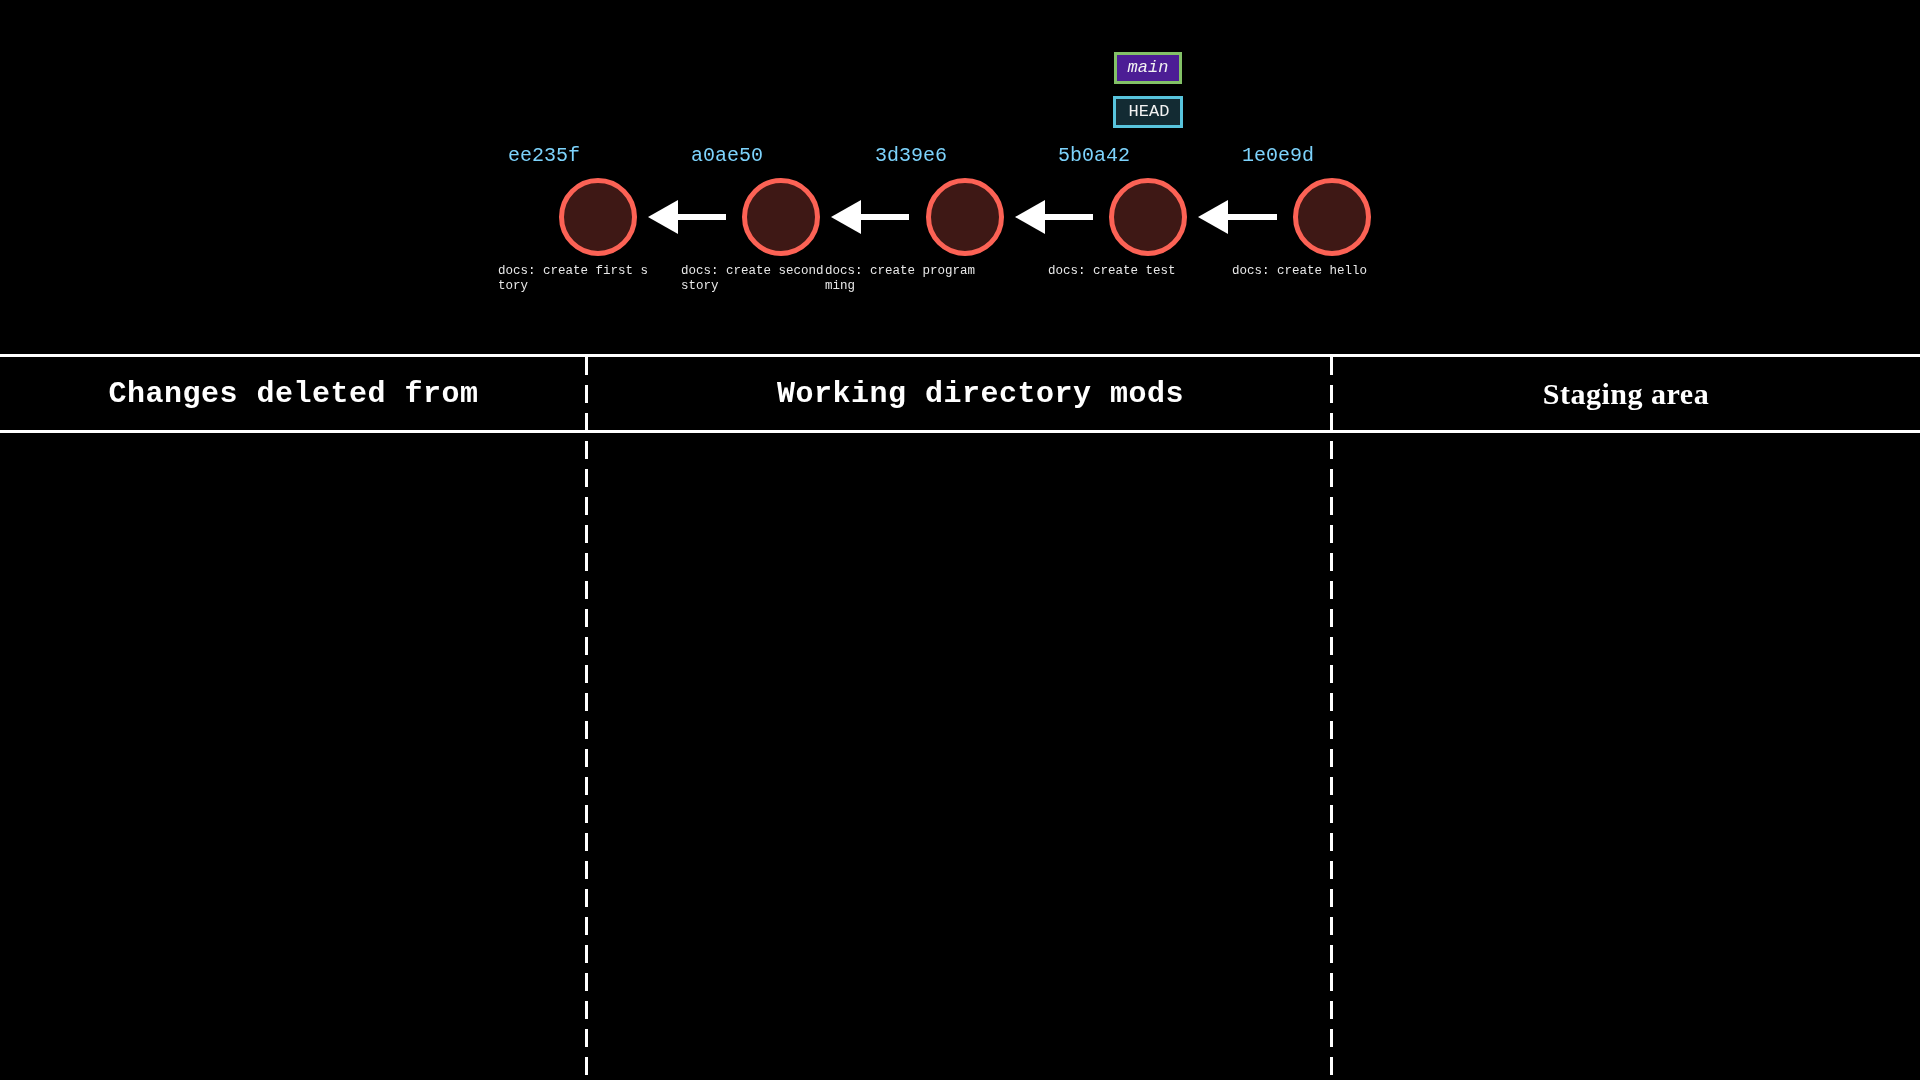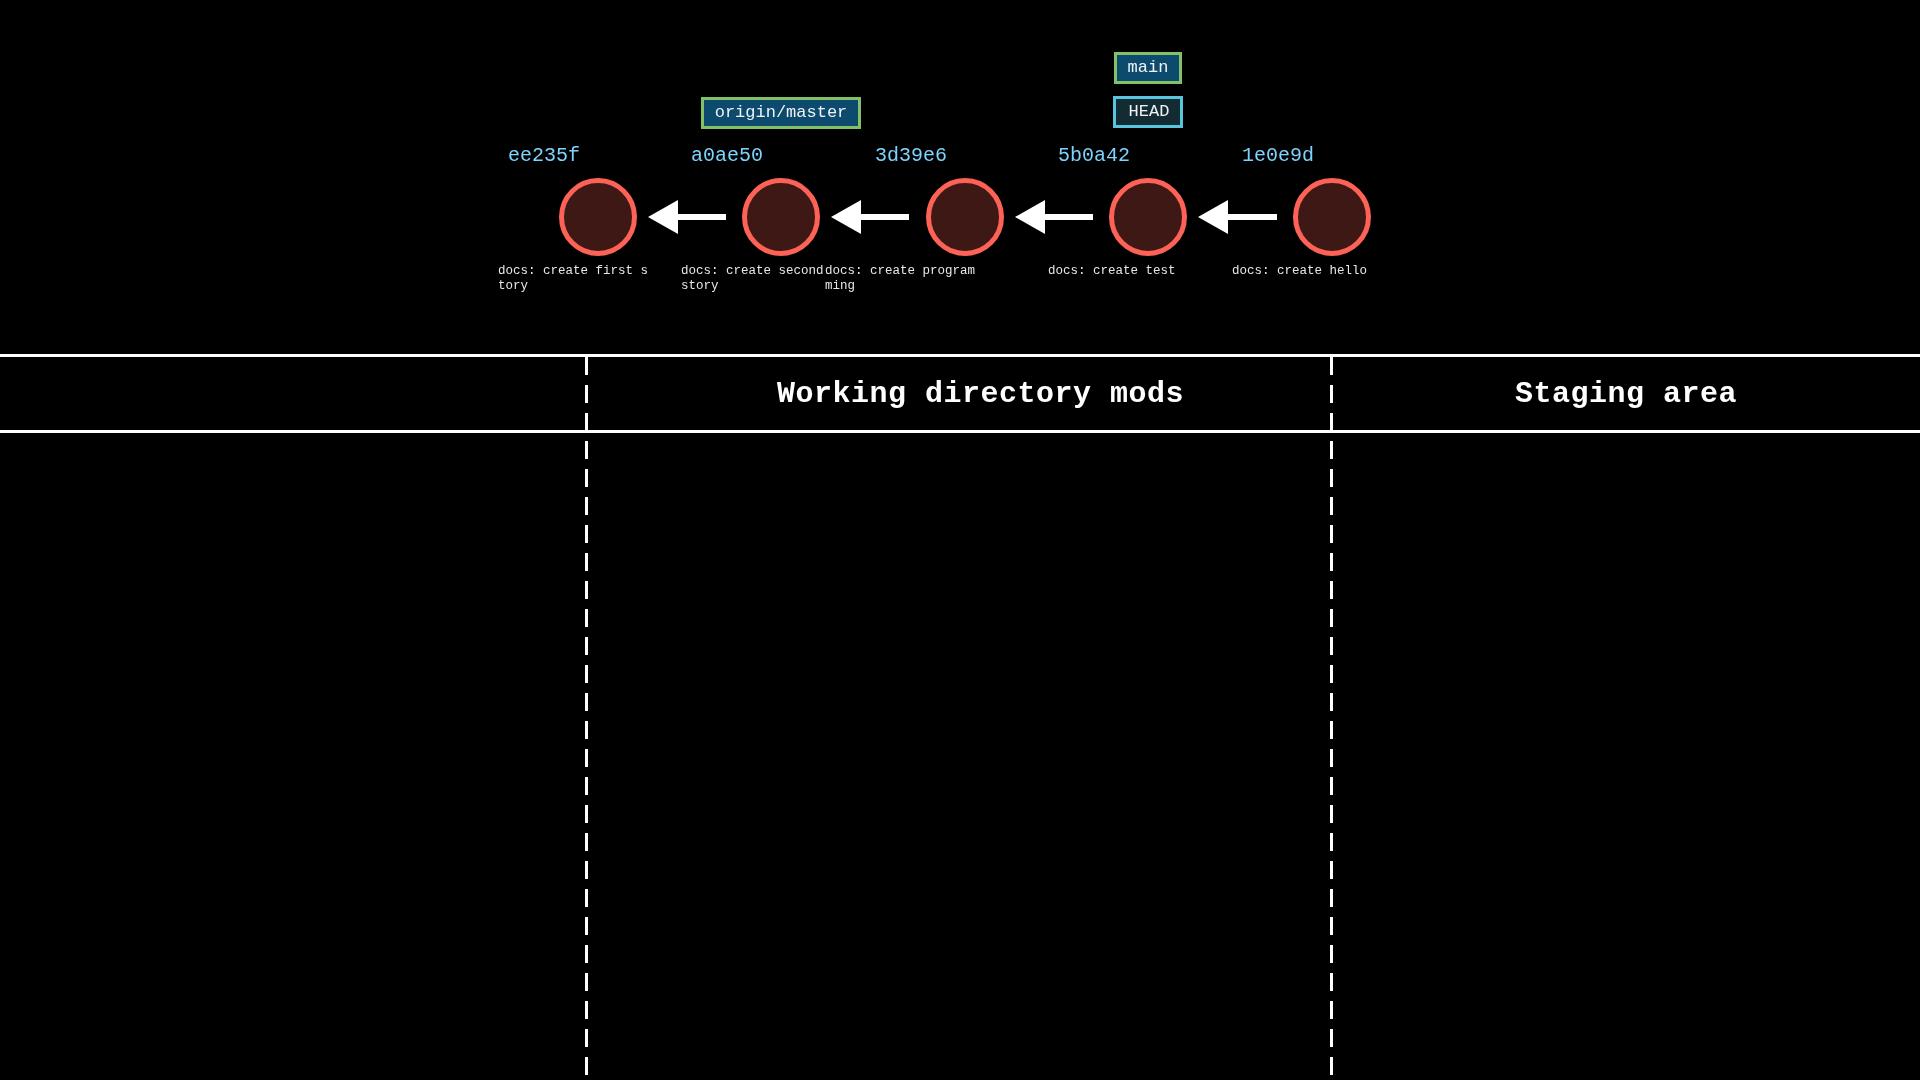--- a/index.html
+++ b/index.html
@@ -65,21 +65,21 @@
   .ref-box {
     display: inline-block;
     box-sizing: border-box;
     border-width: 3px;
     border-style: solid;
     padding: 2px 11px 3px 11px;
     font-size: 17px;
     line-height: 21px;
     color: #f2f2f2;
   }
-  .ref-green  { border-color: #83C167; background: #0c4a6e; }
+  .ref-green  { border-color: #83C167; background: #4c1d95; font-style: italic; }
   .ref-blue   { border-color: #58C4DD; background: #132b33; padding-left: 13px; }
   
   .hline {
     position: absolute;
     left: 0;
     width: 1920px;
     height: 3px;
     background: #ffffff;
   }
   .vdash {
@@ -131,23 +131,20 @@
     <g>
       <line x1="1043" y1="217" x2="1093" y2="217" stroke="#ffffff" stroke-width="6"></line>
       <polygon points="1015,217 1045,200 1045,234" fill="#ffffff"></polygon>
     </g>
     <g>
       <line x1="1226" y1="217" x2="1277" y2="217" stroke="#ffffff" stroke-width="6"></line>
       <polygon points="1198,217 1228,200 1228,234" fill="#ffffff"></polygon>
     </g>
   </svg>
 
-  <div class="ref-wrap" style="left:651px; top:97px;">
-    <span class="ref-box ref-green">origin/master</span>
-  </div>
   <div class="ref-wrap" style="left:1018px; top:52px;">
     <span class="ref-box ref-green">main</span>
   </div>
   <div class="ref-wrap" style="left:1018px; top:96px;">
     <span class="ref-box ref-blue">HEAD</span>
   </div>
 
   <div class="commit-hash" style="left:508px;">ee235f</div>
   <div class="commit-node" style="left:559px;"></div>
   <div class="commit-msg-wrap" style="left:498px;">
@@ -179,17 +176,18 @@
   <div class="commit-node" style="left:1293px;"></div>
   <div class="commit-msg-wrap" style="left:1232px;">
     <span class="commit-msg">docs: create hello</span>
   </div>
 
   <div class="hline" style="top:354px;"></div>
   <div class="hline" style="top:430px;"></div>
   <div class="vdash" style="left:585px;"></div>
   <div class="vdash" style="left:1330px;"></div>
 
+  <div class="col-header" style="left:0px; width:587px;">Changes deleted from</div>
   <div class="col-header" style="left:608px; width:745px;">Working directory mods</div>
-  <div class="col-header" style="left:1332px; width:588px;">Staging area</div>
+  <div class="col-header" style="left:1332px; width:588px;font-family:Liberation Serif, serif;">Staging area</div>
 
 
 </div>
 
 </body></html>

